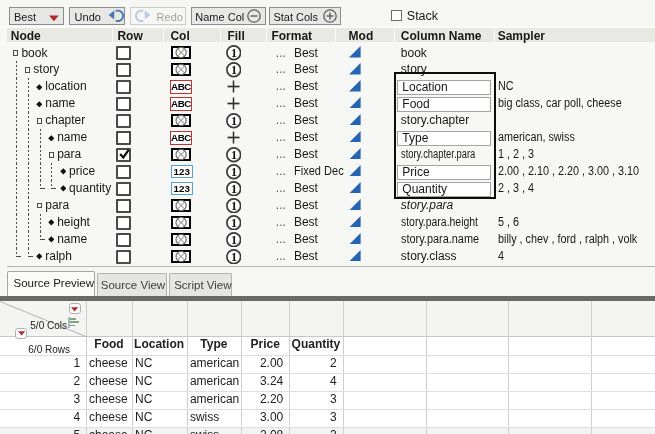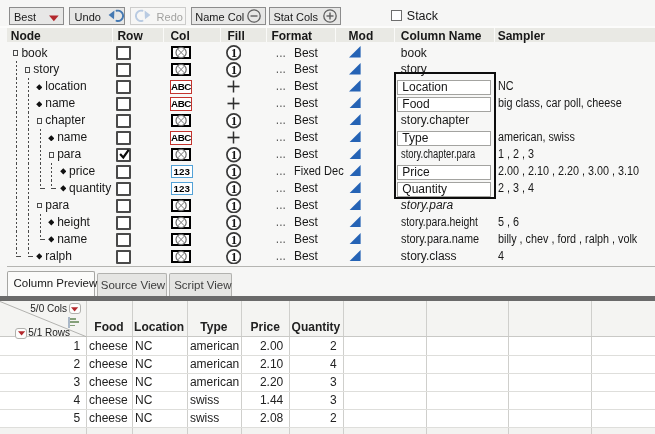--- a/index.html
+++ b/index.html
@@ -10,21 +10,21 @@
 .sep{position:absolute;width:1px;background:#fafaf8;}
 .guide{position:absolute;width:1px;background-image:repeating-linear-gradient(to bottom,#4a4a4a 0px,#4a4a4a 2px,rgba(0,0,0,0) 2px,rgba(0,0,0,0) 4px);}
 .cb{position:absolute;left:116px;width:14.6px;height:14px;background:#fff;border:2px solid #4a4a4a;box-sizing:border-box;border-radius:1px;}
 .ni{position:absolute;left:170.8px;width:20.2px;height:13px;background:#fff;border:2px solid #000;box-sizing:border-box;}
 .abc{position:absolute;left:170px;width:22px;height:14.2px;background:#fff;border:1.6px solid #c4342e;box-sizing:border-box;
  color:#000;font-weight:bold;font-size:9.8px;letter-spacing:-0.4px;display:flex;align-items:center;justify-content:center;}
 .n123{position:absolute;left:170.8px;width:21.8px;height:12.8px;background:#fff;border:1.6px solid #53a2d7;box-sizing:border-box;
  color:#000;font-weight:bold;font-size:9.8px;display:flex;align-items:center;justify-content:center;}
 .field{position:absolute;left:396.8px;width:94.2px;height:15.4px;background:#fff;border:1px solid #a3a3a0;
  box-sizing:border-box;font-size:12px;line-height:13.6px;color:#161616;padding-left:4.5px;}
-.gtx{position:absolute;white-space:nowrap;color:#222;font-size:12px;line-height:15px;}
+.gtx{position:absolute;white-space:nowrap;color:#222;font-size:12px;line-height:15px;margin-top:17px;}
 </style></head>
 <body>
 <div class="abs" style="left:0;top:0;width:655px;height:26px;background:#f6f6f5;"></div>
 <div class="btn" style="left:9.3px;top:6.6px;width:55px;height:18px;"></div>
 <div class="txt" style="left:14px;top:10.2px;font-size:11px;">Best</div>
 <svg class="abs" style="left:48.8px;top:14.6px;" width="10" height="7">
     <polygon points="0,0.5 9.7,0.5 4.85,6.3" fill="#b3282d"></polygon>
   </svg>
 <div class="btn" style="left:69.4px;top:6.6px;width:55.7px;height:18px;"></div>
 <div class="txt" style="left:74.6px;top:10.2px;font-size:11px;">Undo</div>
@@ -383,21 +383,21 @@
 <div class="txt" style="left:497.7px;top:1px;transform:scaleX(0.9);transform-origin:0 50%;">4</div>
 </div>
 <div class="abs" style="left:393.6px;top:72.3px;width:102.6px;height:127px;border:2.4px solid #0d0d0d;box-sizing:border-box;"></div>
 <div class="abs" style="left:0;top:266.2px;width:655px;height:29.8px;background:#f6f6f5;"></div>
 <div class="abs" style="left:7px;top:266.2px;width:648px;height:1.1px;background:#b5b5b2;"></div>
 <div class="abs" style="left:96.6px;top:273.2px;width:70.1px;height:22.8px;background:#e5e5e3;border:1px solid #b2b2af;border-bottom:none;box-sizing:border-box;border-radius:2px 2px 0 0;"></div>
 <div class="txt" style="left:100.8px;top:277.8px;font-size:11.5px;color:#3d3d3d;">Source View</div>
 <div class="abs" style="left:168.7px;top:273.2px;width:63.4px;height:22.8px;background:#e5e5e3;border:1px solid #b2b2af;border-bottom:none;box-sizing:border-box;border-radius:2px 2px 0 0;"></div>
 <div class="txt" style="left:174.2px;top:277.8px;font-size:11.5px;color:#3d3d3d;">Script View</div>
 <div class="abs" style="left:7px;top:270.9px;width:88.3px;height:25.1px;background:#fbfbfa;border:1px solid #a5a5a2;border-bottom:none;box-sizing:border-box;border-radius:2px 2px 0 0;"></div>
-<div class="txt" style="left:13.5px;top:276.3px;font-size:11.5px;">Column Preview</div>
+<div class="txt" style="left:13.5px;top:276.3px;font-size:11.5px;">Source Preview</div>
 <div class="abs" style="left:0;top:296px;width:655px;height:4.6px;background:#6a6a6a;"></div>
 <div class="abs" style="left:0;top:300.6px;width:655px;height:35.8px;background:#f4f4f2;"></div>
 <div class="abs" style="left:0;top:336.4px;width:655px;height:90.6px;background:#ffffff;"></div>
 <div class="abs" style="left:0;top:427px;width:655px;height:7px;background:#f3f3f1;"></div>
 <div class="abs" style="left:86.3px;top:300.6px;width:1px;height:133.4px;background:#cfcfcc;"></div>
 <div class="abs" style="left:131.7px;top:300.6px;width:1px;height:133.4px;background:#cfcfcc;"></div>
 <div class="abs" style="left:186.5px;top:300.6px;width:1px;height:133.4px;background:#cfcfcc;"></div>
 <div class="abs" style="left:241.2px;top:300.6px;width:1px;height:133.4px;background:#cfcfcc;"></div>
 <div class="abs" style="left:289.2px;top:300.6px;width:1px;height:133.4px;background:#cfcfcc;"></div>
 <div class="abs" style="left:342.7px;top:300.6px;width:1px;height:133.4px;background:#cfcfcc;"></div>
@@ -407,21 +407,21 @@
 <div class="abs" style="left:0;top:336.4px;width:655px;height:1px;background:#c9c9c6;"></div>
 <div class="abs" style="left:0;top:354.5px;width:655px;height:1px;background:#dededb;"></div>
 <div class="abs" style="left:0;top:372.6px;width:655px;height:1px;background:#dededb;"></div>
 <div class="abs" style="left:0;top:390.7px;width:655px;height:1px;background:#dededb;"></div>
 <div class="abs" style="left:0;top:408.8px;width:655px;height:1px;background:#dededb;"></div>
 <div class="abs" style="left:0;top:426.9px;width:655px;height:1px;background:#dededb;"></div>
 <svg class="abs" style="left:0;top:300.6px;" width="87" height="36">
     <line x1="0" y1="0.5" x2="86.5" y2="35.8" stroke="#b2b2af" stroke-width="1"></line>
   </svg>
 <div class="gtx" style="left:0px;top:303px;width:67px;text-align:right;font-size:10px;line-height:12px;">5/0 Cols</div>
-<div class="gtx" style="left:28.3px;top:327.3px;font-size:10px;line-height:12px;">5/1 Rows</div>
+<div class="gtx" style="left:28.3px;top:327.3px;font-size:10px;line-height:12px;">6/0 Rows</div>
 <div class="abs" style="left:68.7px;top:303.3px;width:12.2px;height:11px;background:#fdfdfc;border:1px solid #b1b1ae;box-sizing:border-box;border-radius:3px;"></div>
 <svg class="abs" style="left:71.10000000000001px;top:306.7px;" width="8" height="5">
     <polygon points="0,0.3 7.2,0.3 3.6,4.6" fill="#b3282d"></polygon>
   </svg>
 <div class="abs" style="left:15.1px;top:327.6px;width:12.2px;height:11px;background:#fdfdfc;border:1px solid #b1b1ae;box-sizing:border-box;border-radius:3px;"></div>
 <svg class="abs" style="left:17.5px;top:331.0px;" width="8" height="5">
     <polygon points="0,0.3 7.2,0.3 3.6,4.6" fill="#b3282d"></polygon>
   </svg>
 <div class="abs" style="left:68.1px;top:316.8px;width:1.9px;height:11px;background:#a9b7c7;"></div>
 <div class="abs" style="left:70px;top:318.2px;width:5.7px;height:1.9px;background:#85a07a;"></div>
@@ -435,32 +435,32 @@
 <div class="gtx" style="left:0;top:338.6px;width:80.2px;text-align:right;">1</div>
 <div class="gtx" style="left:89px;top:338.6px;">cheese</div>
 <div class="gtx" style="left:135.1px;top:338.6px;">NC</div>
 <div class="gtx" style="left:189.9px;top:338.6px;">american</div>
 <div class="gtx" style="left:241.2px;top:338.6px;width:42.1px;text-align:right;">2.00</div>
 <div class="gtx" style="left:289.2px;top:338.6px;width:47.6px;text-align:right;">2</div>
 <div class="gtx" style="left:0;top:356.7px;width:80.2px;text-align:right;">2</div>
 <div class="gtx" style="left:89px;top:356.7px;">cheese</div>
 <div class="gtx" style="left:135.1px;top:356.7px;">NC</div>
 <div class="gtx" style="left:189.9px;top:356.7px;">american</div>
-<div class="gtx" style="left:241.2px;top:356.7px;width:42.1px;text-align:right;">2.10</div>
+<div class="gtx" style="left:241.2px;top:356.7px;width:42.1px;text-align:right;">3.24</div>
 <div class="gtx" style="left:289.2px;top:356.7px;width:47.6px;text-align:right;">4</div>
 <div class="gtx" style="left:0;top:374.8px;width:80.2px;text-align:right;">3</div>
 <div class="gtx" style="left:89px;top:374.8px;">cheese</div>
 <div class="gtx" style="left:135.1px;top:374.8px;">NC</div>
 <div class="gtx" style="left:189.9px;top:374.8px;">american</div>
 <div class="gtx" style="left:241.2px;top:374.8px;width:42.1px;text-align:right;">2.20</div>
 <div class="gtx" style="left:289.2px;top:374.8px;width:47.6px;text-align:right;">3</div>
 <div class="gtx" style="left:0;top:392.9px;width:80.2px;text-align:right;">4</div>
 <div class="gtx" style="left:89px;top:392.9px;">cheese</div>
 <div class="gtx" style="left:135.1px;top:392.9px;">NC</div>
 <div class="gtx" style="left:189.9px;top:392.9px;">swiss</div>
-<div class="gtx" style="left:241.2px;top:392.9px;width:42.1px;text-align:right;">1.44</div>
+<div class="gtx" style="left:241.2px;top:392.9px;width:42.1px;text-align:right;">3.00</div>
 <div class="gtx" style="left:289.2px;top:392.9px;width:47.6px;text-align:right;">3</div>
 <div class="gtx" style="left:0;top:411px;width:80.2px;text-align:right;">5</div>
 <div class="gtx" style="left:89px;top:411px;">cheese</div>
 <div class="gtx" style="left:135.1px;top:411px;">NC</div>
 <div class="gtx" style="left:189.9px;top:411px;">swiss</div>
 <div class="gtx" style="left:241.2px;top:411px;width:42.1px;text-align:right;">2.08</div>
 <div class="gtx" style="left:289.2px;top:411px;width:47.6px;text-align:right;">2</div>
 
 </body></html>

